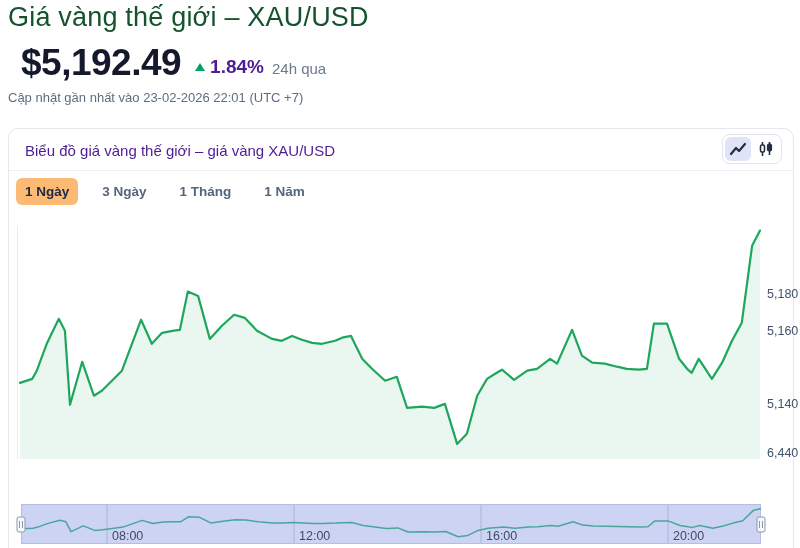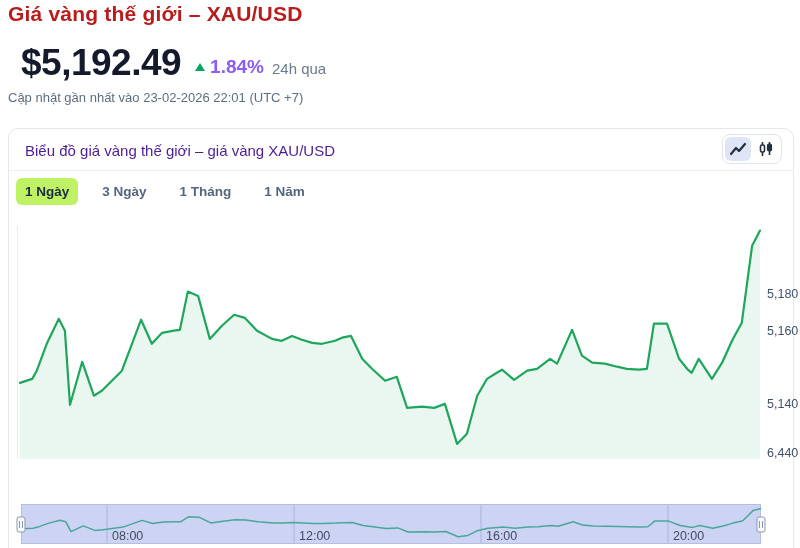--- a/index.html
+++ b/index.html
@@ -1,39 +1,39 @@
 <!DOCTYPE html>
 <html><head>
 <meta charset="utf-8">
 <style>
   * { margin:0; padding:0; box-sizing:border-box; }
   html,body { width:800px; height:548px; background:#ffffff; overflow:hidden;
               font-family:"Liberation Sans", sans-serif; }
-  .page-title { position:absolute; left:8px; top:2px; font-size:21px; font-weight:700;
-                color:#b91c1c; letter-spacing:.2px; }
+  .page-title { position:absolute; left:8px; top:2px; font-size:27px; font-weight:400;
+                color:#14532d; letter-spacing:.2px; }
   .price-row { position:absolute; left:8px; top:42px; display:flex; align-items:center;margin-left:13px; }
   .price { font-size:37px; font-weight:800; color:#141a2c; letter-spacing:-.5px; }
   .change-wrap { display:flex; align-items:center; margin-left:14px; margin-top:8px; }
   .tri-up { width:0; height:0; border-left:5px solid transparent; border-right:5px solid transparent;
             border-bottom:8px solid #00a35f; margin-right:5px; }
-  .change { font-size:19px; font-weight:700; color:#8b5cf6; }
+  .change { font-size:19px; font-weight:700; color:#4c1d95; }
   .period { font-size:15px; color:#6b7a8e; margin-left:8px; margin-top:10px; }
   .updated { position:absolute; left:8px; top:90px; font-size:13px; color:#5d6d80; }
   .card { position:absolute; left:8px; top:128px; width:786px; height:430px;
           border:1px solid #e4e7eb; border-radius:10px; background:#fff; }
   .card-header { position:absolute; left:16px; top:13px; font-size:15px; font-weight:400; color:#4c1d95; }
   .toggle { position:absolute; right:11px; top:5px; display:flex; align-items:center; gap:2px;
             border:1px solid #e1e5ec; border-radius:8px; padding:2px; background:#fff; }
   .toggle-btn { width:26px; height:24px; display:flex; align-items:center; justify-content:center;
                 border-radius:6px; cursor:pointer; }
   .toggle-btn.active { background:#dfe5f7; }
   .divider { position:absolute; left:0; right:0; top:41px; height:1px; background:#eceef1; }
   .tabs { position:absolute; left:7px; top:49px; display:flex; gap:15px; }
   .tab { font-size:13.5px; font-weight:600; color:#55657e; padding:6px 9px; border-radius:6px; cursor:pointer; }
-  .tab.active { color:#1d2942; background:#bef264; font-weight:700; }
+  .tab.active { color:#1d2942; background:#fdba74; font-weight:700; }
   .chart-wrap { position:absolute; left:8px; top:97px; width:744px; height:235px; }
   .axis-labels { position:absolute; left:758px; top:97px; width:38px; height:235px; }
   .axis-labels div { position:absolute; font-size:12.5px; color:#41526a; font-weight:500; }
   .nav-wrap { position:absolute; left:12px; top:375px; width:740px; height:40px; }
   svg { display:block; overflow:visible; }
 </style>
 </head>
 <body>
 
 <h1 class="page-title">Giá vàng thế giới – XAU/USD</h1>

